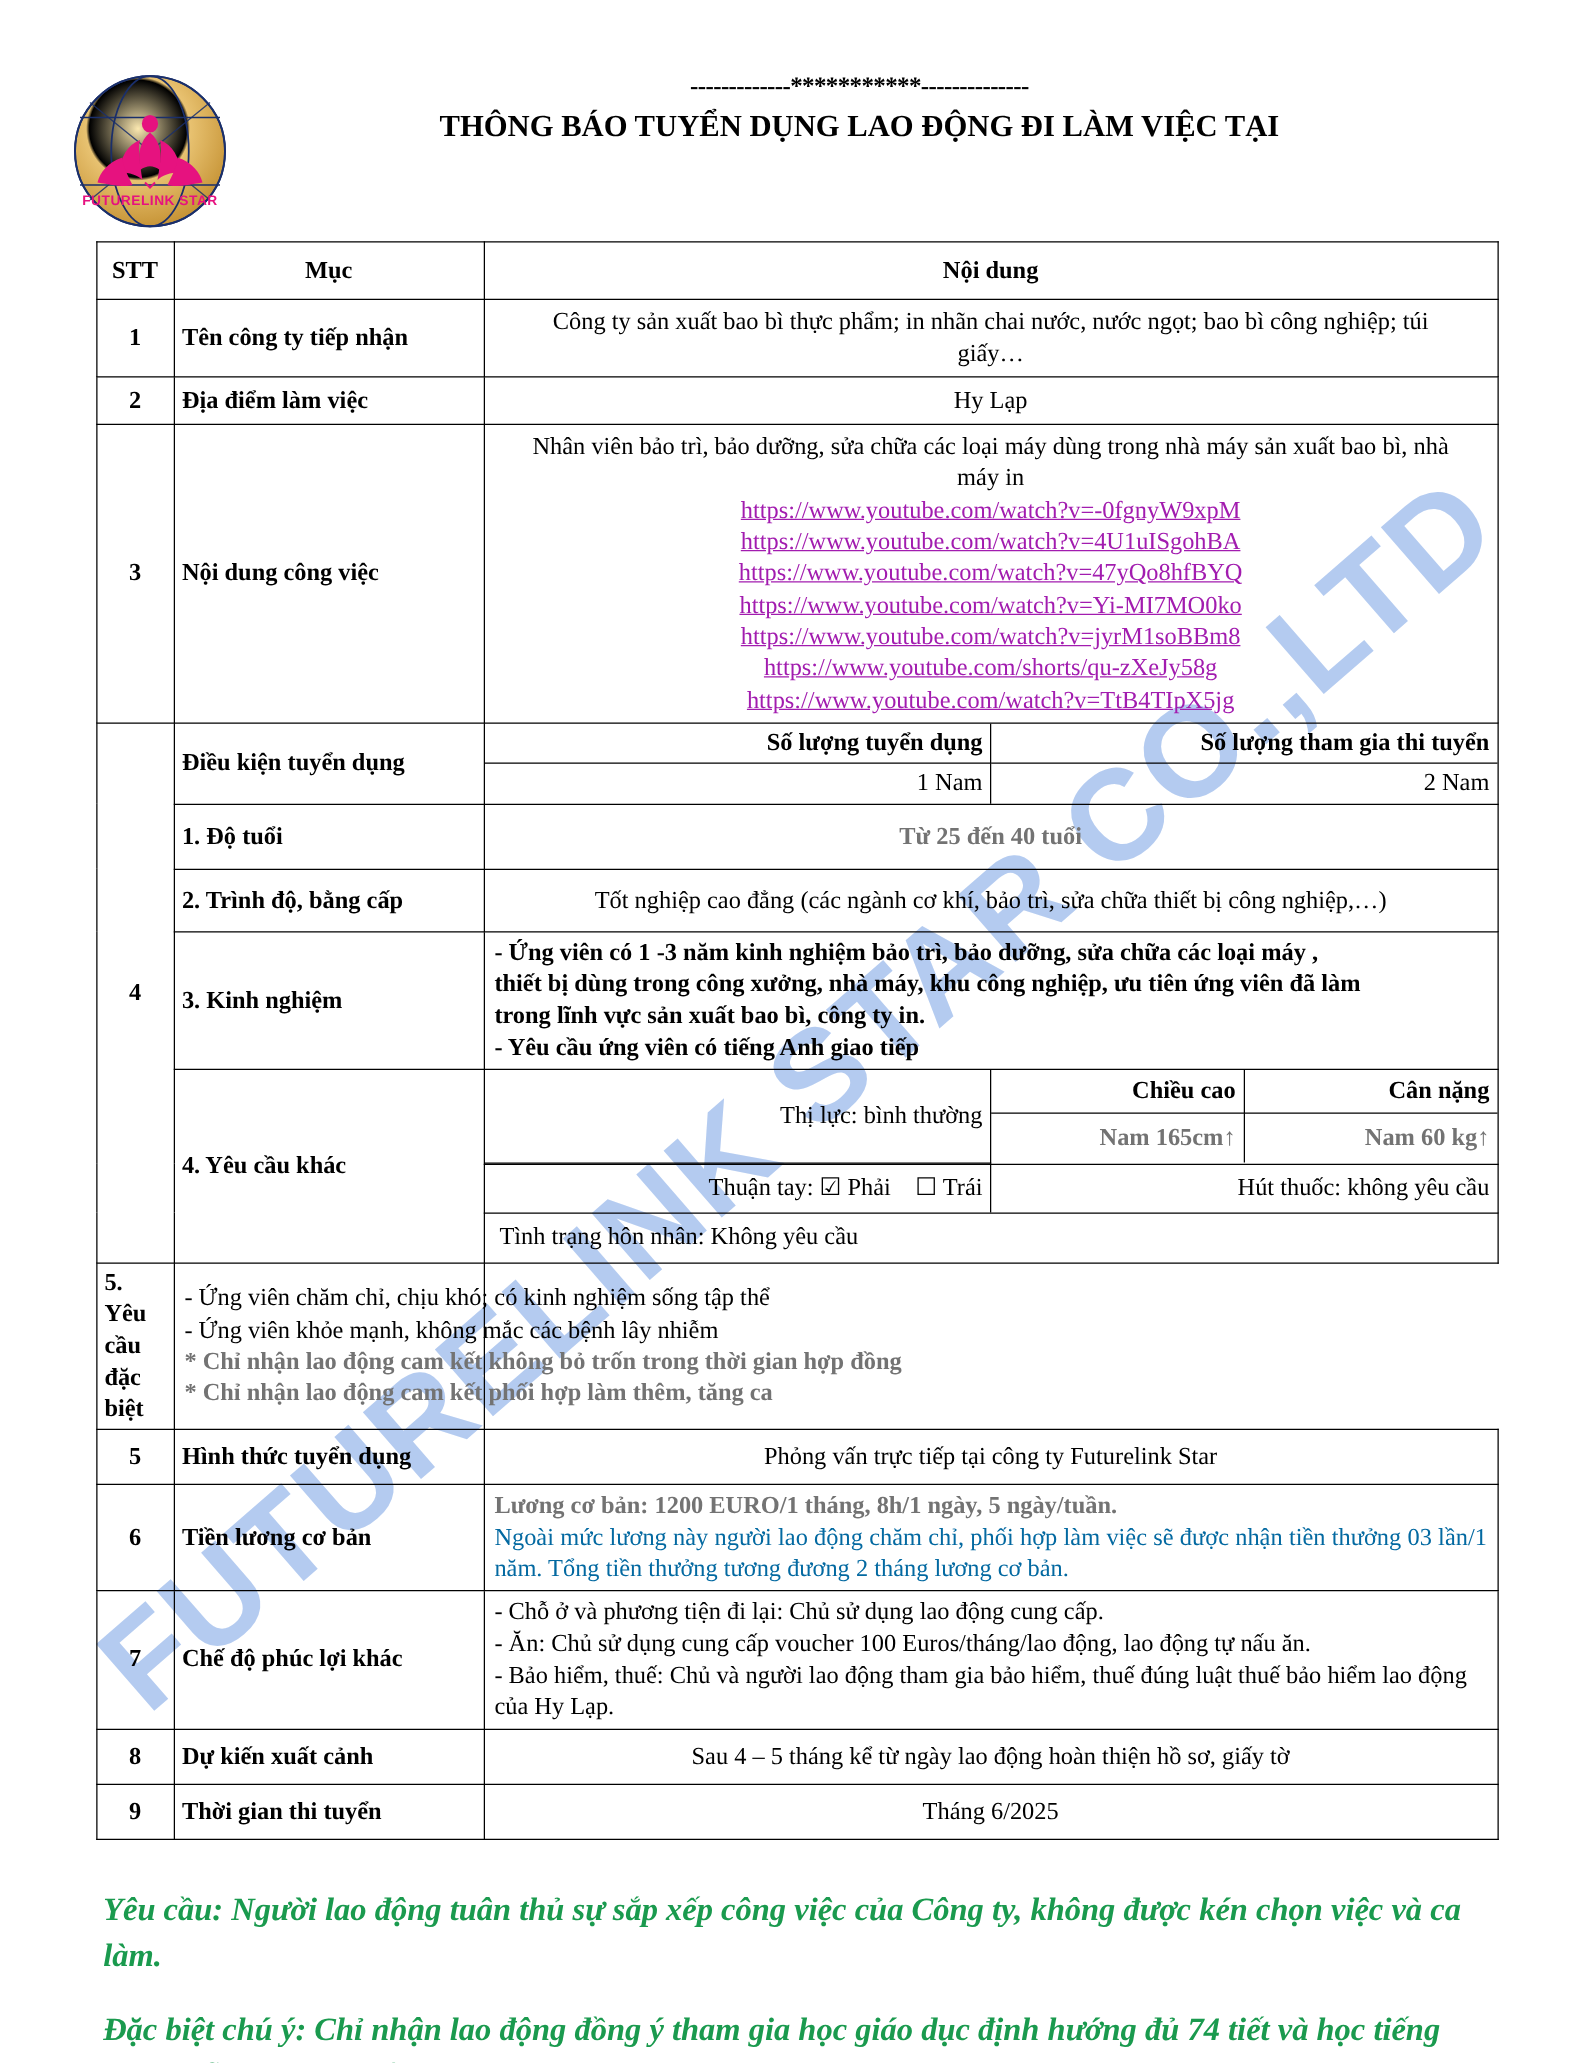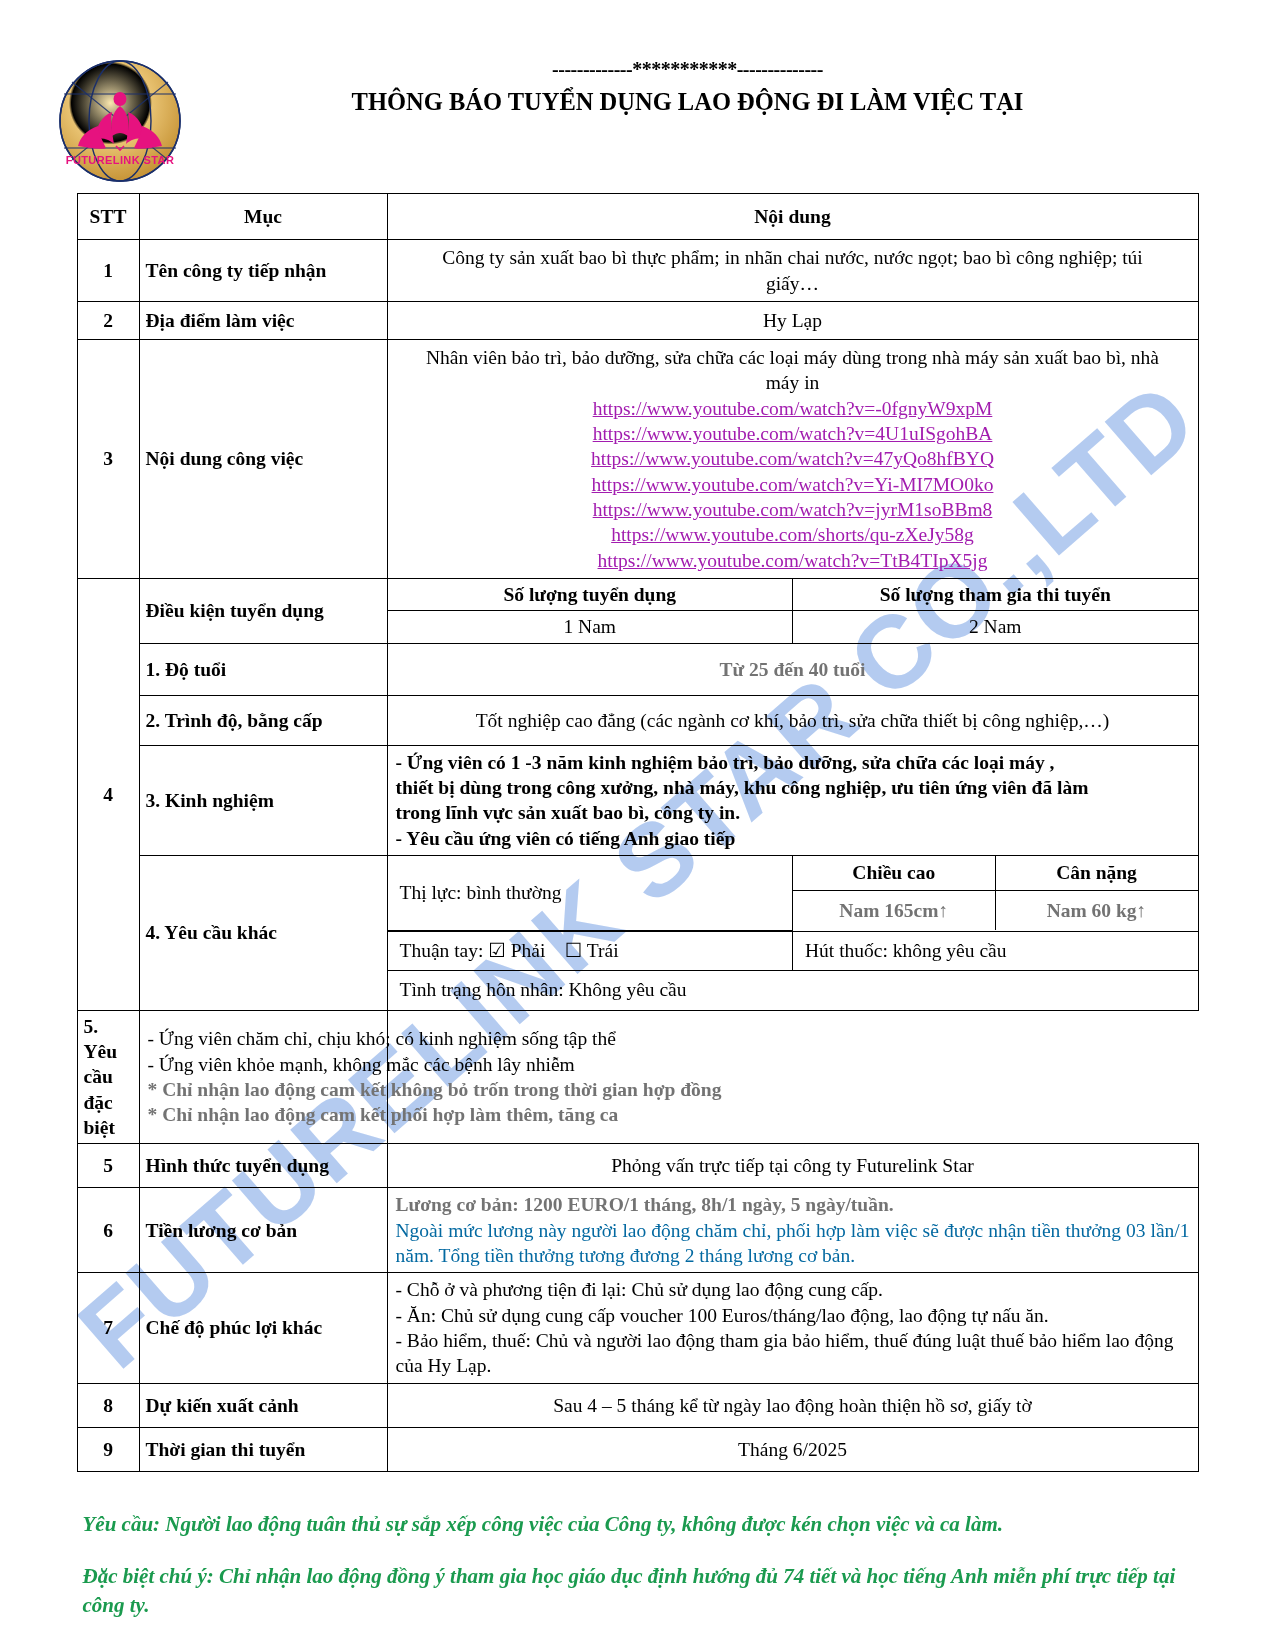--- a/index.html
+++ b/index.html
@@ -106,40 +106,41 @@
     border-collapse: collapse;
     width: 100%;
     table-layout: fixed;
   }
   table.inner td {
     border: 1px solid #000;
     padding: 3px 6px;
     font-size: 19.5px;
     line-height: 1.30;
     vertical-align: middle;
+    text-align: right;
   }
   table.inner tr td:first-child { border-left: 0; }
   table.inner tr td:last-child { border-right: 0; }
   table.inner tr:first-child td { border-top: 0; }
   table.inner tr:last-child td { border-bottom: 0; }
   .lines div { white-space: nowrap; }
 
   .chk { font-size: 19.5px; }
 
   
   .notes {
     width: 1122px;
     margin: 38px auto 0 auto;
     padding-left: 6px;
   }
   .note {
     color: #1a9a4e;
     font-weight: bold;
     font-style: italic;
-    font-size: 21px;
+    font-size: 26px;
     line-height: 1.42;
     margin-bottom: 22px;
   }
 </style>
 </head>
 <body>
 
 <div id="watermark">
   <div class="wm-text">FUTURELINK STAR CO.,LTD</div>
 </div>

